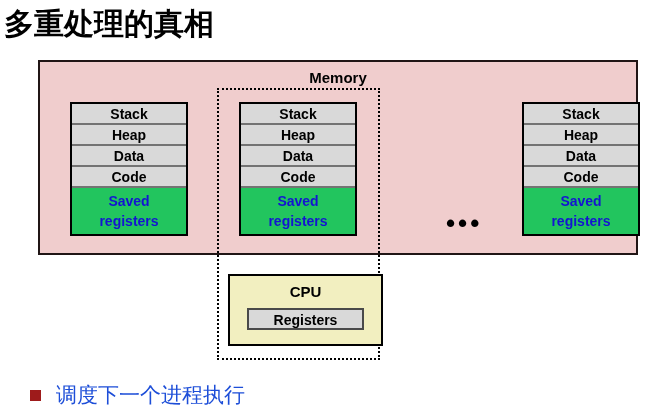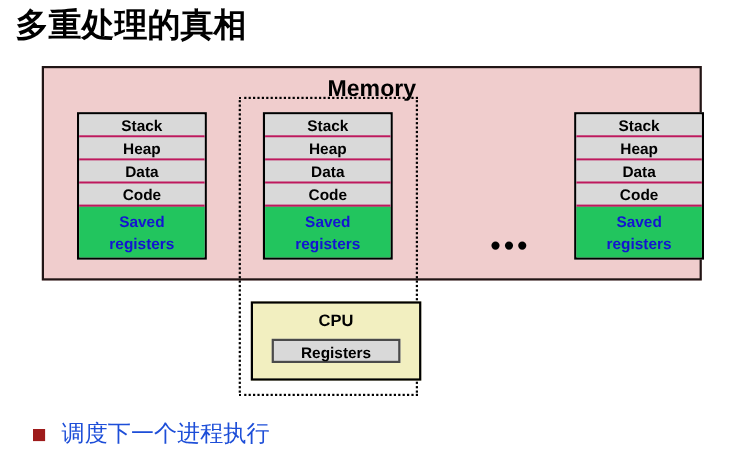--- a/index.html
+++ b/index.html
@@ -11,21 +11,21 @@
     height: 420px;
     background: #ffffff;
     font-family: "Liberation Sans", sans-serif;
     overflow: hidden;
     position: relative;
   }
 
   
   #slide-title {
     position: absolute;
-    left: 14px;
+    left: 4px;
     top: 2px;
     font-size: 30px;
     font-weight: bold;
     color: #000000;
     letter-spacing: 0px;
     line-height: 44px;
     white-space: nowrap;
   }
 
   
@@ -38,21 +38,21 @@
     background: #f0cdcd;
     border: 2px solid #201515;
     box-sizing: border-box;
   }
   #memory-label {
     position: absolute;
     left: 0;
     right: 0;
     top: 7px;
     text-align: center;
-    font-size: 21px;
+    font-size: 15px;
     font-weight: bold;
     color: #000000;
   }
 
   
   .process-block {
     position: absolute;
     width: 118px;
     border: 2px solid #000000;
     box-sizing: border-box;
@@ -63,21 +63,21 @@
   #process-block-3 { left: 482px; top: 40px; }
 
   .seg-row {
     height: 21px;
     line-height: 20px;
     text-align: center;
     font-size: 14px;
     font-weight: bold;
     color: #000000;
     background: #d9d9d9;
-    border-bottom: 2px solid #be185d;
+    border-bottom: 2px solid #737373;
     box-sizing: border-box;
   }
   .seg-saved {
     height: 46px;
     background: #22c55e;
     color: #1414d2;
     font-size: 14px;
     font-weight: bold;
     text-align: center;
     padding-top: 3px;

